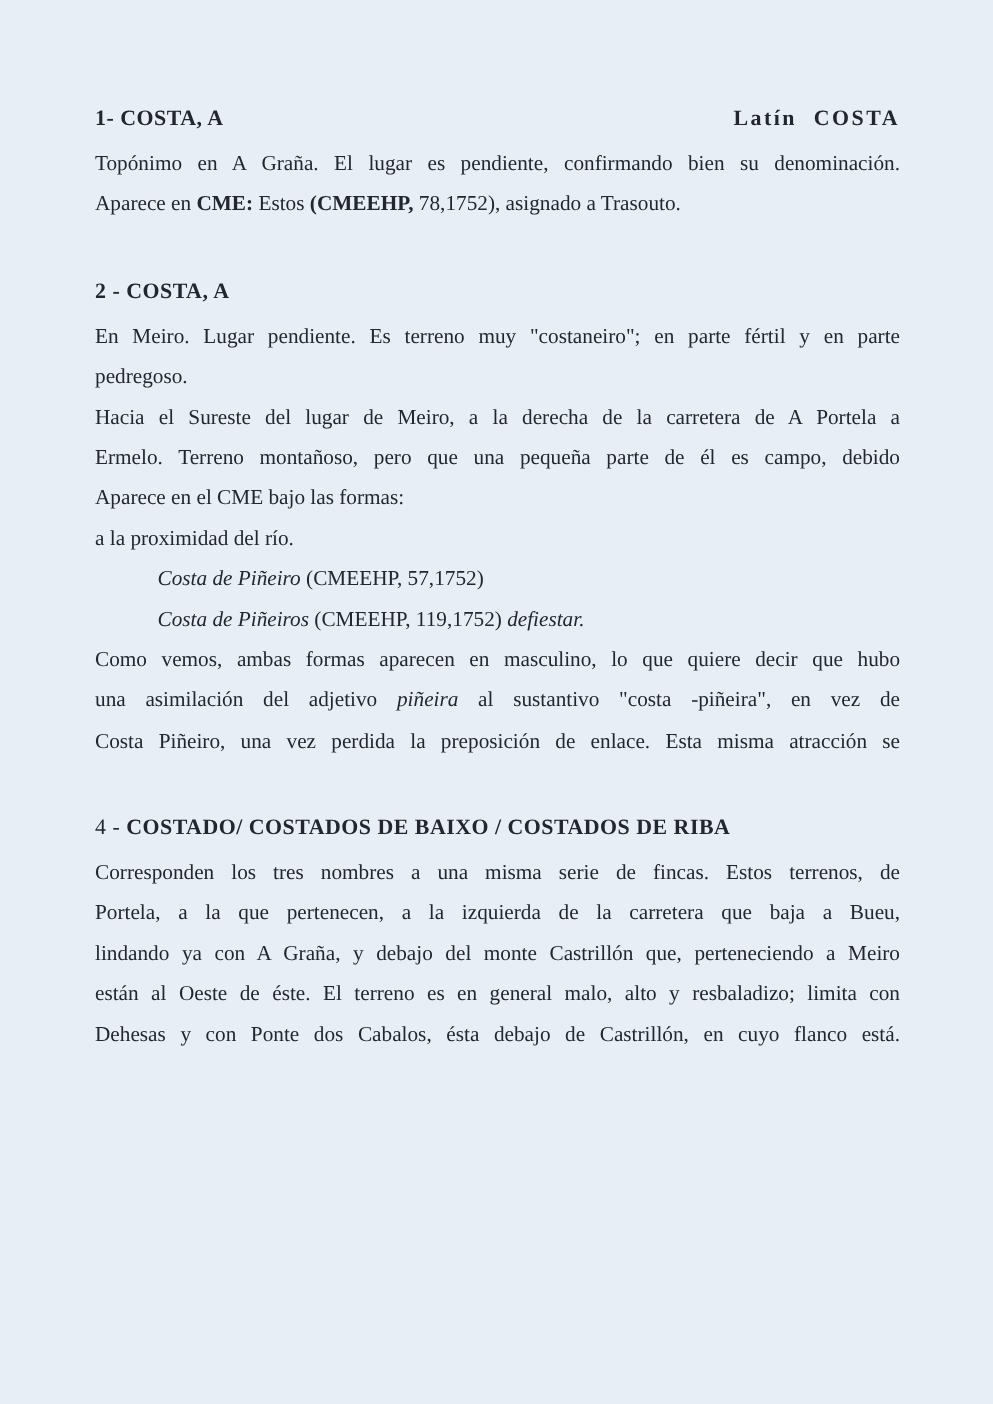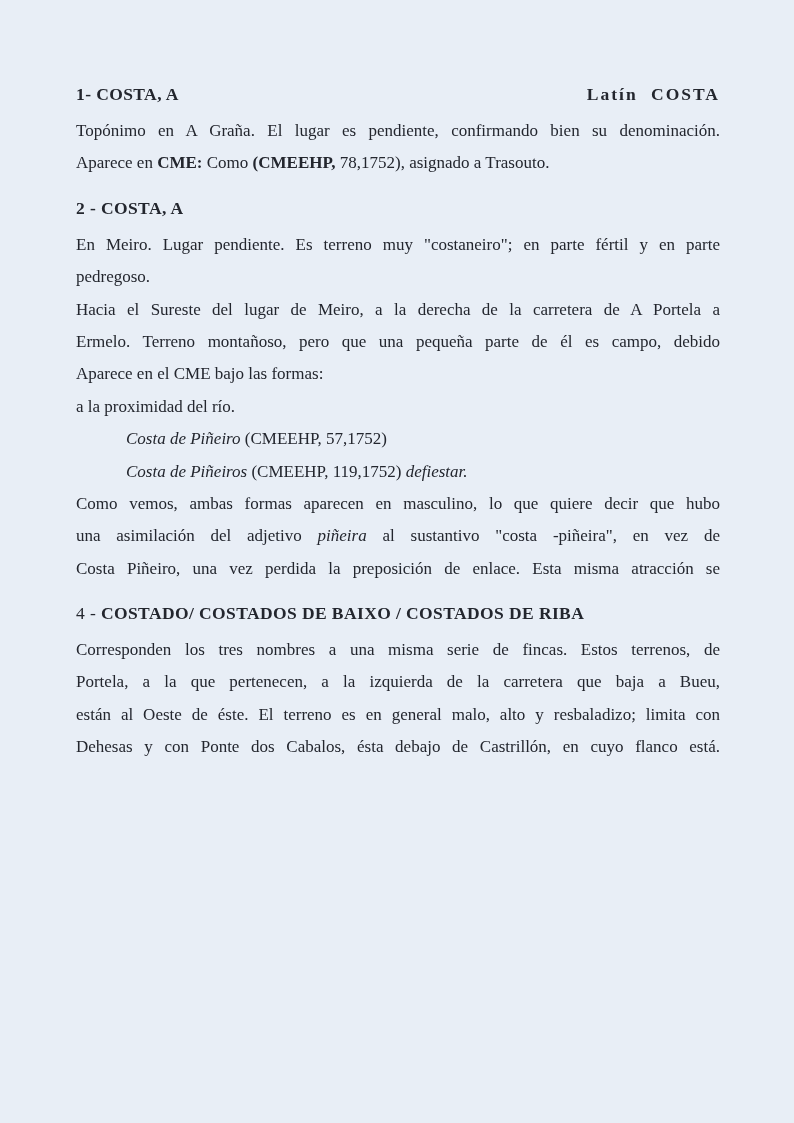--- a/index.html
+++ b/index.html
@@ -16,21 +16,21 @@
     color: #23262e;
     overflow: hidden;
   }
   .content {
     position: absolute;
     left: 76px;
     top: 78px;
     width: 644px;
   }
   .entry { margin: 0; }
-  .entry + .entry .heading { margin-top: 12px; }
+  .entry + .entry .heading { margin-top: 36px; }
   .heading {
     display: flex;
     justify-content: space-between;
     align-items: baseline;
     font-size: 17.5px;
     line-height: 33px;
     margin-bottom: 4px;
     white-space: nowrap;
   }
   .heading-left { letter-spacing: 0.4px; }
@@ -66,21 +66,21 @@
 <body>
 
 <div class="page" style="background: rgb(232, 238, 246); color: rgb(35, 38, 46);">
   <main class="content">
       <section class="entry">
         <div class="heading">
           <span class="heading-left"><span class="b">1- COSTA, A</span></span>
           <span class="heading-right"><span class="b">Latín COSTA</span></span>
         </div>
         <div class="line j"><span>Topónimo en A Graña. El lugar es pendiente, confirmando bien su denominación.</span></div>
-        <div class="line"><span>Aparece en </span><span class="b">CME:</span><span>  Como </span><span class="b">(CMEEHP,</span><span> 78,1752), asignado a Trasouto.</span></div>
+        <div class="line"><span>Aparece en </span><span class="b">CME:</span><span>  Estos </span><span class="b">(CMEEHP,</span><span> 78,1752), asignado a Trasouto.</span></div>
       </section>
       <section class="entry">
         <div class="heading">
           <span class="heading-left"><span class="b">2 - COSTA, A</span></span>
         </div>
         <div class="line j"><span>En Meiro. Lugar pendiente. Es terreno muy "costaneiro"; en parte fértil y en parte</span></div>
         <div class="line"><span>pedregoso.</span></div>
       </section>
       <section class="entry">
         <div class="line j"><span>Hacia el Sureste del lugar de Meiro, a la derecha de la carretera de A Portela a</span></div>
@@ -92,18 +92,19 @@
         <div class="line j"><span>Como vemos, ambas formas aparecen en masculino, lo que quiere decir que hubo</span></div>
         <div class="line j"><span>una asimilación del adjetivo </span><span class="i">piñeira</span><span> al sustantivo "costa -piñeira", en vez de</span></div>
         <div class="line j"><span>Costa Piñeiro, una vez perdida la preposición de enlace. Esta misma atracción se</span></div>
       </section>
       <section class="entry">
         <div class="heading">
           <span class="heading-left"><span>4 - </span><span class="b">COSTADO/ COSTADOS DE BAIXO / COSTADOS DE RIBA</span></span>
         </div>
         <div class="line j"><span>Corresponden los tres nombres a una misma serie de fincas. Estos terrenos, de</span></div>
         <div class="line j"><span>Portela, a la que pertenecen, a la izquierda de la carretera que baja a Bueu,</span></div>
+        <div class="line j"><span>lindando ya con A Graña, y debajo del monte Castrillón que, perteneciendo a Meiro</span></div>
         <div class="line j"><span>están al Oeste de éste. El terreno es en general malo, alto y resbaladizo; limita con</span></div>
         <div class="line j"><span>Dehesas y con Ponte dos Cabalos, ésta debajo de Castrillón, en cuyo flanco está.</span></div>
       </section>
     </main>
   <footer class="pagenum">18</footer>
 </div>
 
 </body></html>

